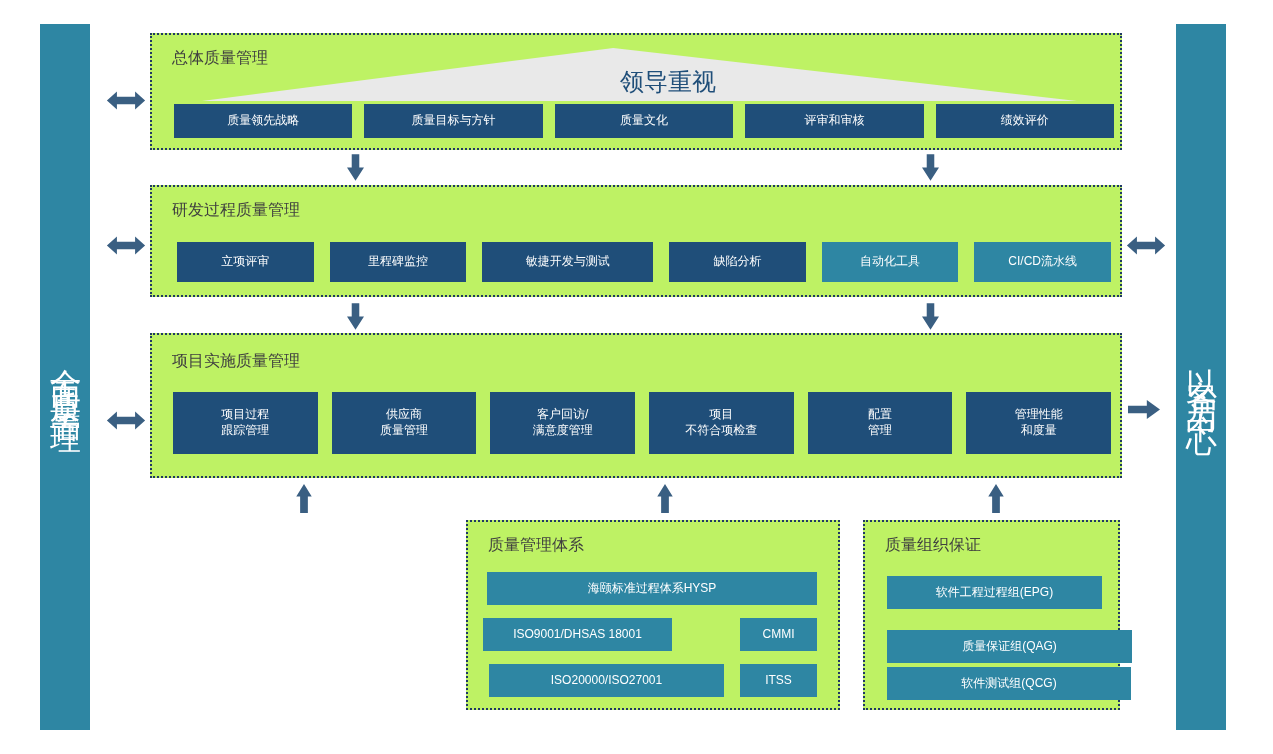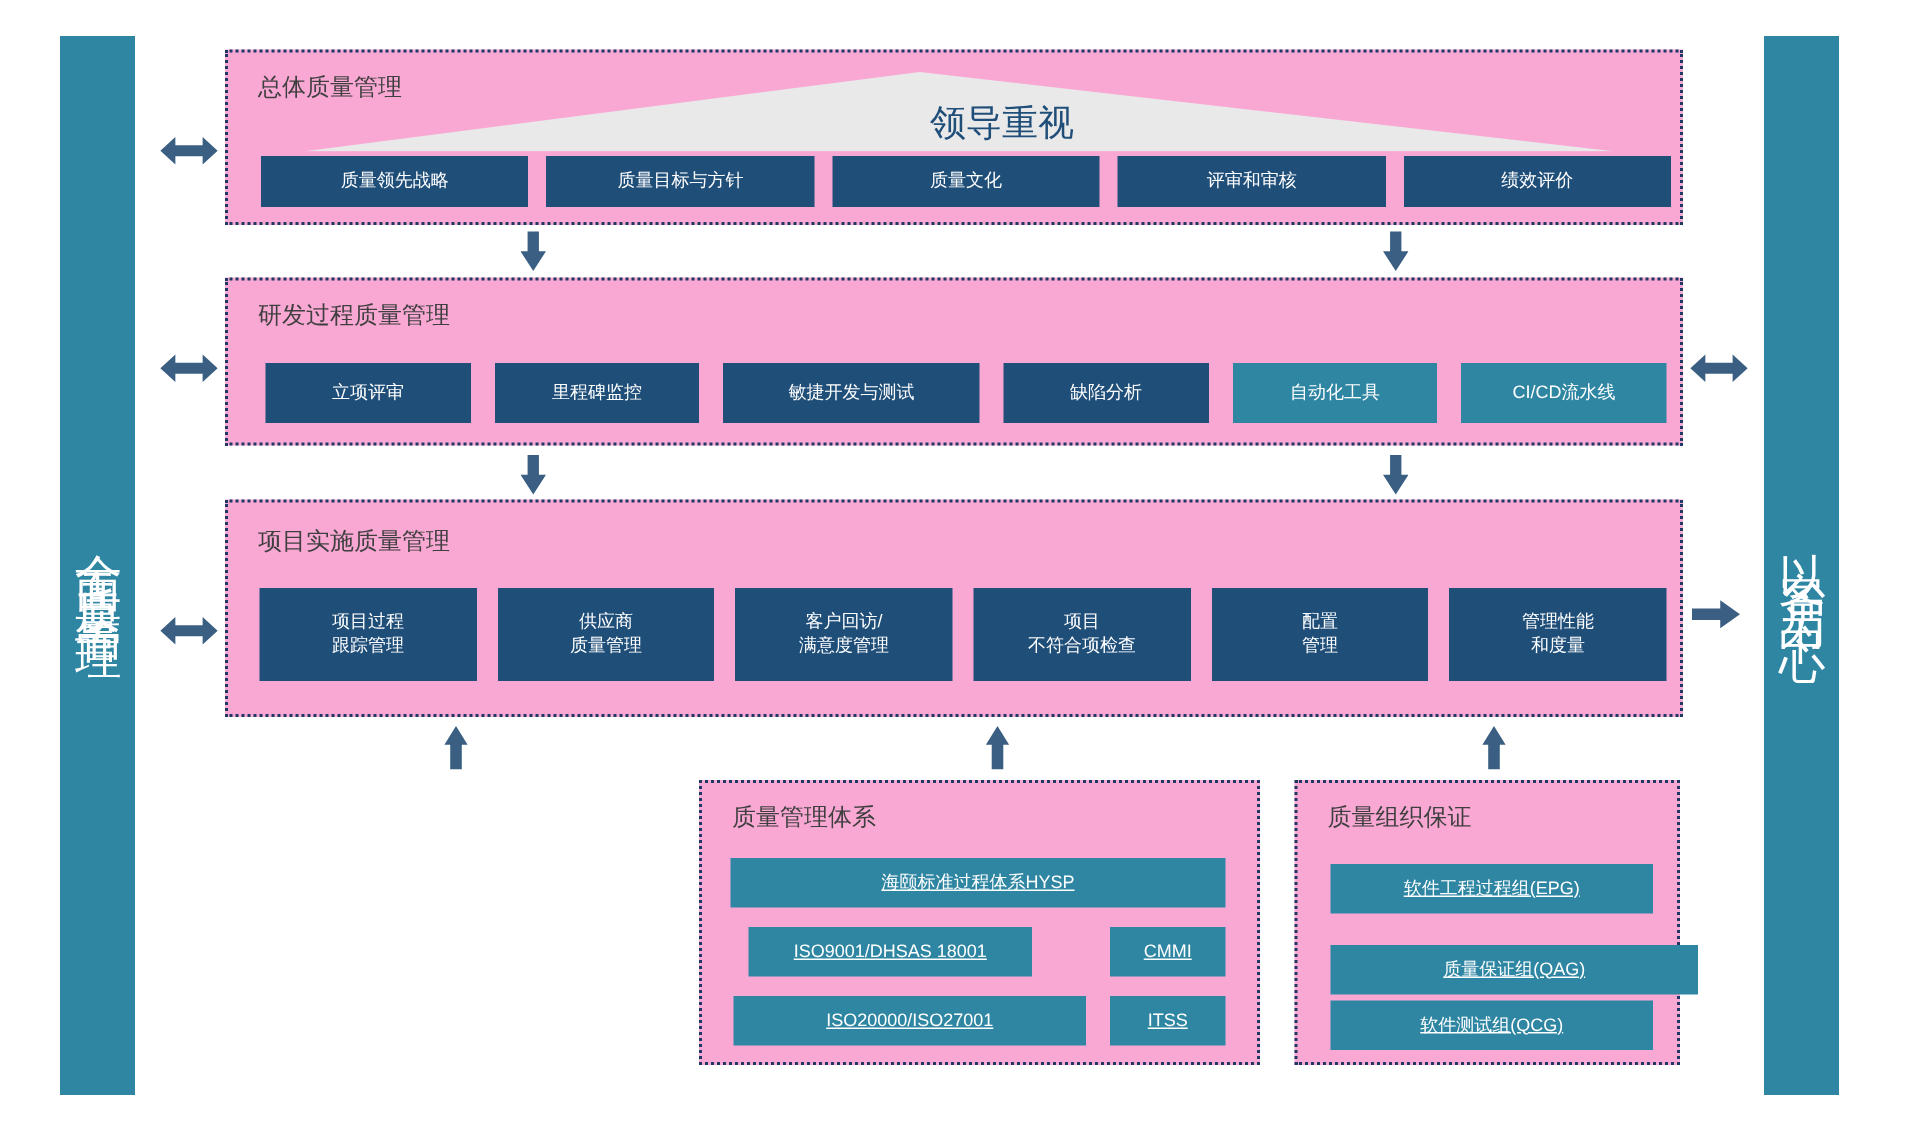--- a/index.html
+++ b/index.html
@@ -7,36 +7,36 @@
   body { font-family:"Liberation Sans", sans-serif; }
   .canvas { position:relative; width:1273px; height:754px; background:#fff; overflow:hidden; }
 
   
   .vbar { position:absolute; top:24px; width:50px; height:706px; background:#2E86A3;
           display:flex; align-items:center; justify-content:center; }
   .vtext { writing-mode:vertical-rl; text-orientation:upright; color:#fff; font-size:31px;
            letter-spacing:11px; white-space:nowrap; }
 
   
-  .dotted-box { position:absolute; border:2px dotted #1F3864; background:#f9a8d4; }
+  .dotted-box { position:absolute; border:2px dotted #1F3864; background:#bef264; }
   .section-title { position:absolute; left:20px; top:13px; font-size:16px; color:#3F3F3F; }
 
   
   .banner-triangle { position:absolute; left:50px; top:13px; width:875px; height:53px;
                      background:#E9E9E9; clip-path:polygon(0% 100%, 47% 0%, 100% 100%); }
   .banner-text { position:absolute; left:516px; top:31px; transform:translateX(-50%);
                  font-size:24px; color:#1F4E79; white-space:nowrap; }
 
   
   .row { position:absolute; display:flex; }
   .btn { background:#1F4E79; color:#fff; display:flex; flex-direction:column;
          align-items:center; justify-content:center; font-size:12px; text-align:center;
          line-height:1.32; white-space:nowrap; }
   .btn.teal { background:#2E86A3; }
-  .btn.abs { position:absolute;text-decoration:underline; }
+  .btn.abs { position:absolute; }
   .grow { flex:1 1 0; }
   .wide { flex:1.25 1 0; }
   .bold { font-weight:bold; }
 
   .arrow { position:absolute; }
 </style>
 </head>
 <body>
 
 <div class="canvas">
@@ -100,31 +100,31 @@
         <span>管理性能</span>
         <span>和度量</span>
       </div>
     </div>
   </div>
 
 
   <div class="dotted-box" style="left:466px;top:520px;width:374px;height:190px">
     <div class="section-title">质量管理体系</div>
     <div class="btn teal abs" style="left:19px;top:50px;width:330px;height:33px">海颐标准过程体系HYSP</div>
-    <div class="btn teal abs" style="left:31px;top:96px;width:189px;height:33px">ISO9001/DHSAS 18001</div>
+    <div class="btn teal abs" style="left:15px;top:96px;width:189px;height:33px">ISO9001/DHSAS 18001</div>
     <div class="btn teal abs" style="left:272px;top:96px;width:77px;height:33px">CMMI</div>
     <div class="btn teal abs" style="left:21px;top:142px;width:235px;height:33px">ISO20000/ISO27001</div>
     <div class="btn teal abs" style="left:272px;top:142px;width:77px;height:33px">ITSS</div>
   </div>
 
   <div class="dotted-box" style="left:863px;top:520px;width:257px;height:190px">
     <div class="section-title">质量组织保证</div>
     <div class="btn teal abs" style="left:22px;top:54px;width:215px;height:33px">软件工程过程组(EPG)</div>
     <div class="btn teal abs" style="left:22px;top:108px;width:245px;height:33px">质量保证组(QAG)</div>
-    <div class="btn teal abs" style="left:22px;top:145px;width:215px;height:33px">软件测试组(QCG)</div>
+    <div class="btn teal abs" style="left:22px;top:145px;width:244px;height:33px">软件测试组(QCG)</div>
   </div>
 
   <svg class="arrow" style="left:106px;top:90px" width="40" height="21" viewBox="0 0 44 22">
       <path d="M12 1 L1 11 L12 21 V15 H32 V21 L43 11 L32 1 V7 H12 Z" fill="#3A5F82"></path>
     </svg>
   <svg class="arrow" style="left:106px;top:235px" width="40" height="21" viewBox="0 0 44 22">
       <path d="M12 1 L1 11 L12 21 V15 H32 V21 L43 11 L32 1 V7 H12 Z" fill="#3A5F82"></path>
     </svg>
   <svg class="arrow" style="left:106px;top:410px" width="40" height="21" viewBox="0 0 44 22">
       <path d="M12 1 L1 11 L12 21 V15 H32 V21 L43 11 L32 1 V7 H12 Z" fill="#3A5F82"></path>

